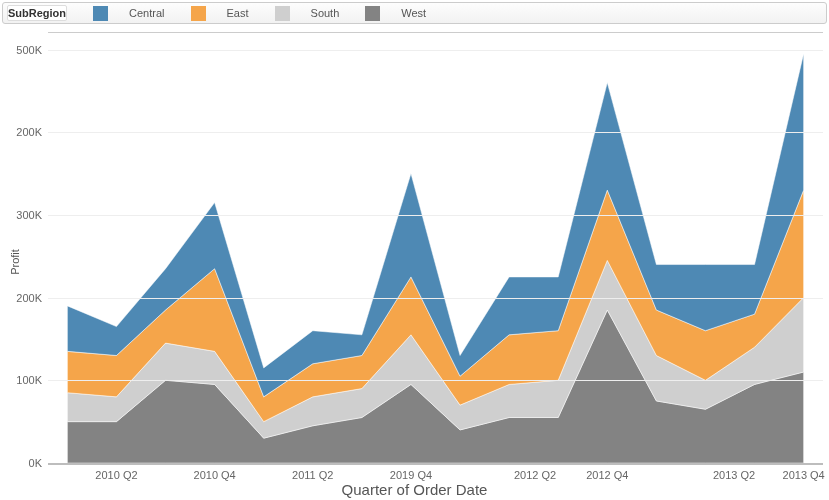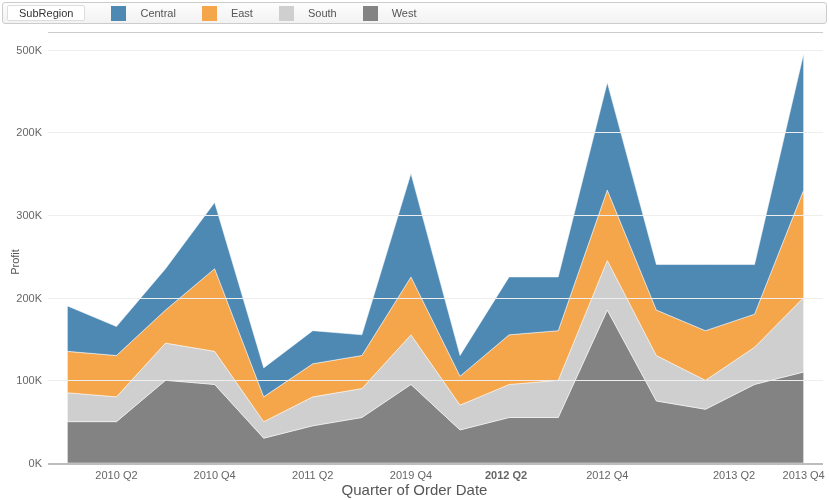--- a/index.html
+++ b/index.html
@@ -19,28 +19,29 @@
     border-radius: 3px;
     background: linear-gradient(#fdfdfd, #f2f2f2);
     margin: 2px 2px 0 2px;
     padding: 0 4px;
     gap: 8px;
   }
   .legend-title-box {
     background: #fff;
     border: 1px solid #ddd;
     border-radius: 2px;
-    padding: 1px 11px;
+    padding: 1px 0;
     font-size: 11px;
     color: #333;
+    font-weight: bold;
   }
   .legend-item {
     display: flex;
     align-items: center;
-    gap: 14px;
+    gap: 21px;
     margin-left: 18px;
     color: #555;
   }
   .swatch {
     width: 15px; height: 15px;
   }
   .chart-wrap {
     position: relative;
     width: 829px;
     height: 476px; 
@@ -144,18 +145,18 @@
       <div class="ytick-line" style="top: 181.923px;"></div>
       <div class="ytick-label" style="top: 181.923px;">300K</div>
       <div class="ytick-line" style="top: 99.2308px;"></div>
       <div class="ytick-label" style="top: 99.2308px;">200K</div>
       <div class="ytick-line" style="top: 16.5385px;"></div>
       <div class="ytick-label" style="top: 16.5385px;">500K</div>
       <div class="xtick-label" style="left: 68.4583px;">2010 Q2</div>
       <div class="xtick-label" style="left: 166.625px;">2010 Q4</div>
       <div class="xtick-label" style="left: 264.792px;">2011 Q2</div>
       <div class="xtick-label" style="left: 362.958px;">2019 Q4</div>
-      <div class="xtick-label" style="left: 458px; font-weight: bold;">2012 Q2</div>
+      <div class="xtick-label" style="left: 487px;">2012 Q2</div>
       <div class="xtick-label" style="left: 559.292px;">2012 Q4</div>
       <div class="xtick-label" style="left: 686px;">2013 Q2</div>
       <div class="xtick-label" style="left: 755.625px;">2013 Q4</div>
     </div>
 </div>
 
 </body></html>

